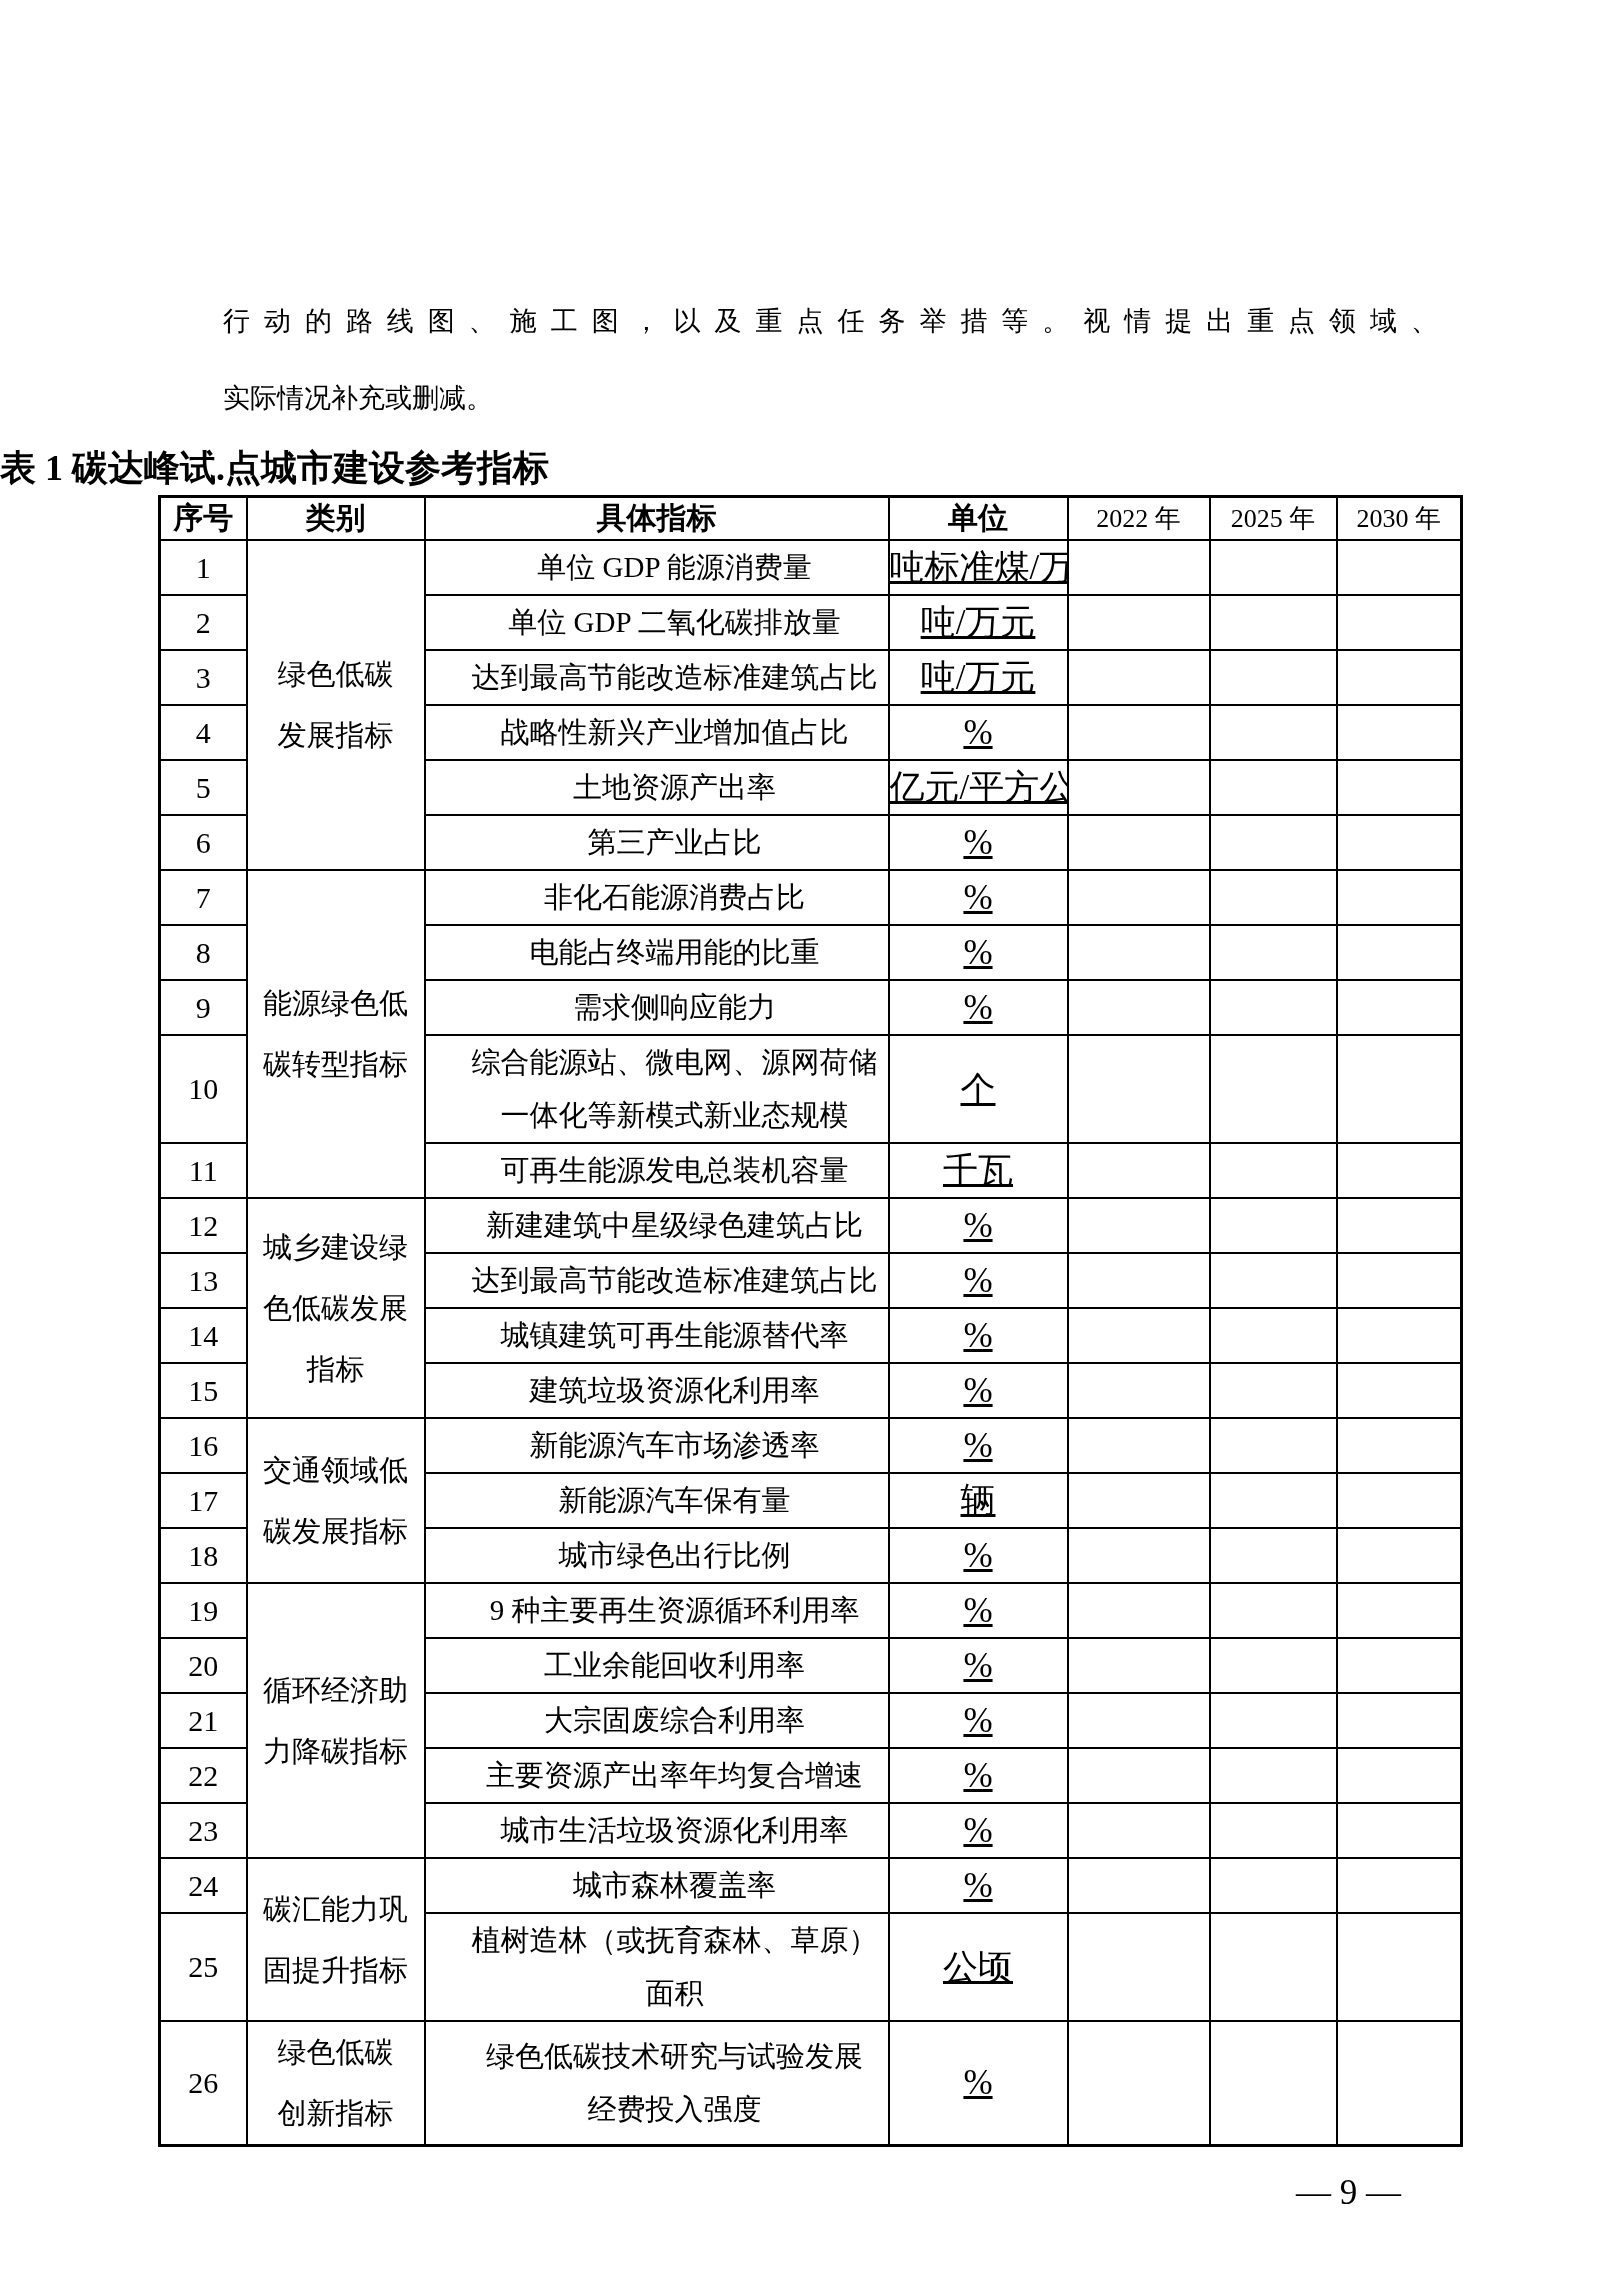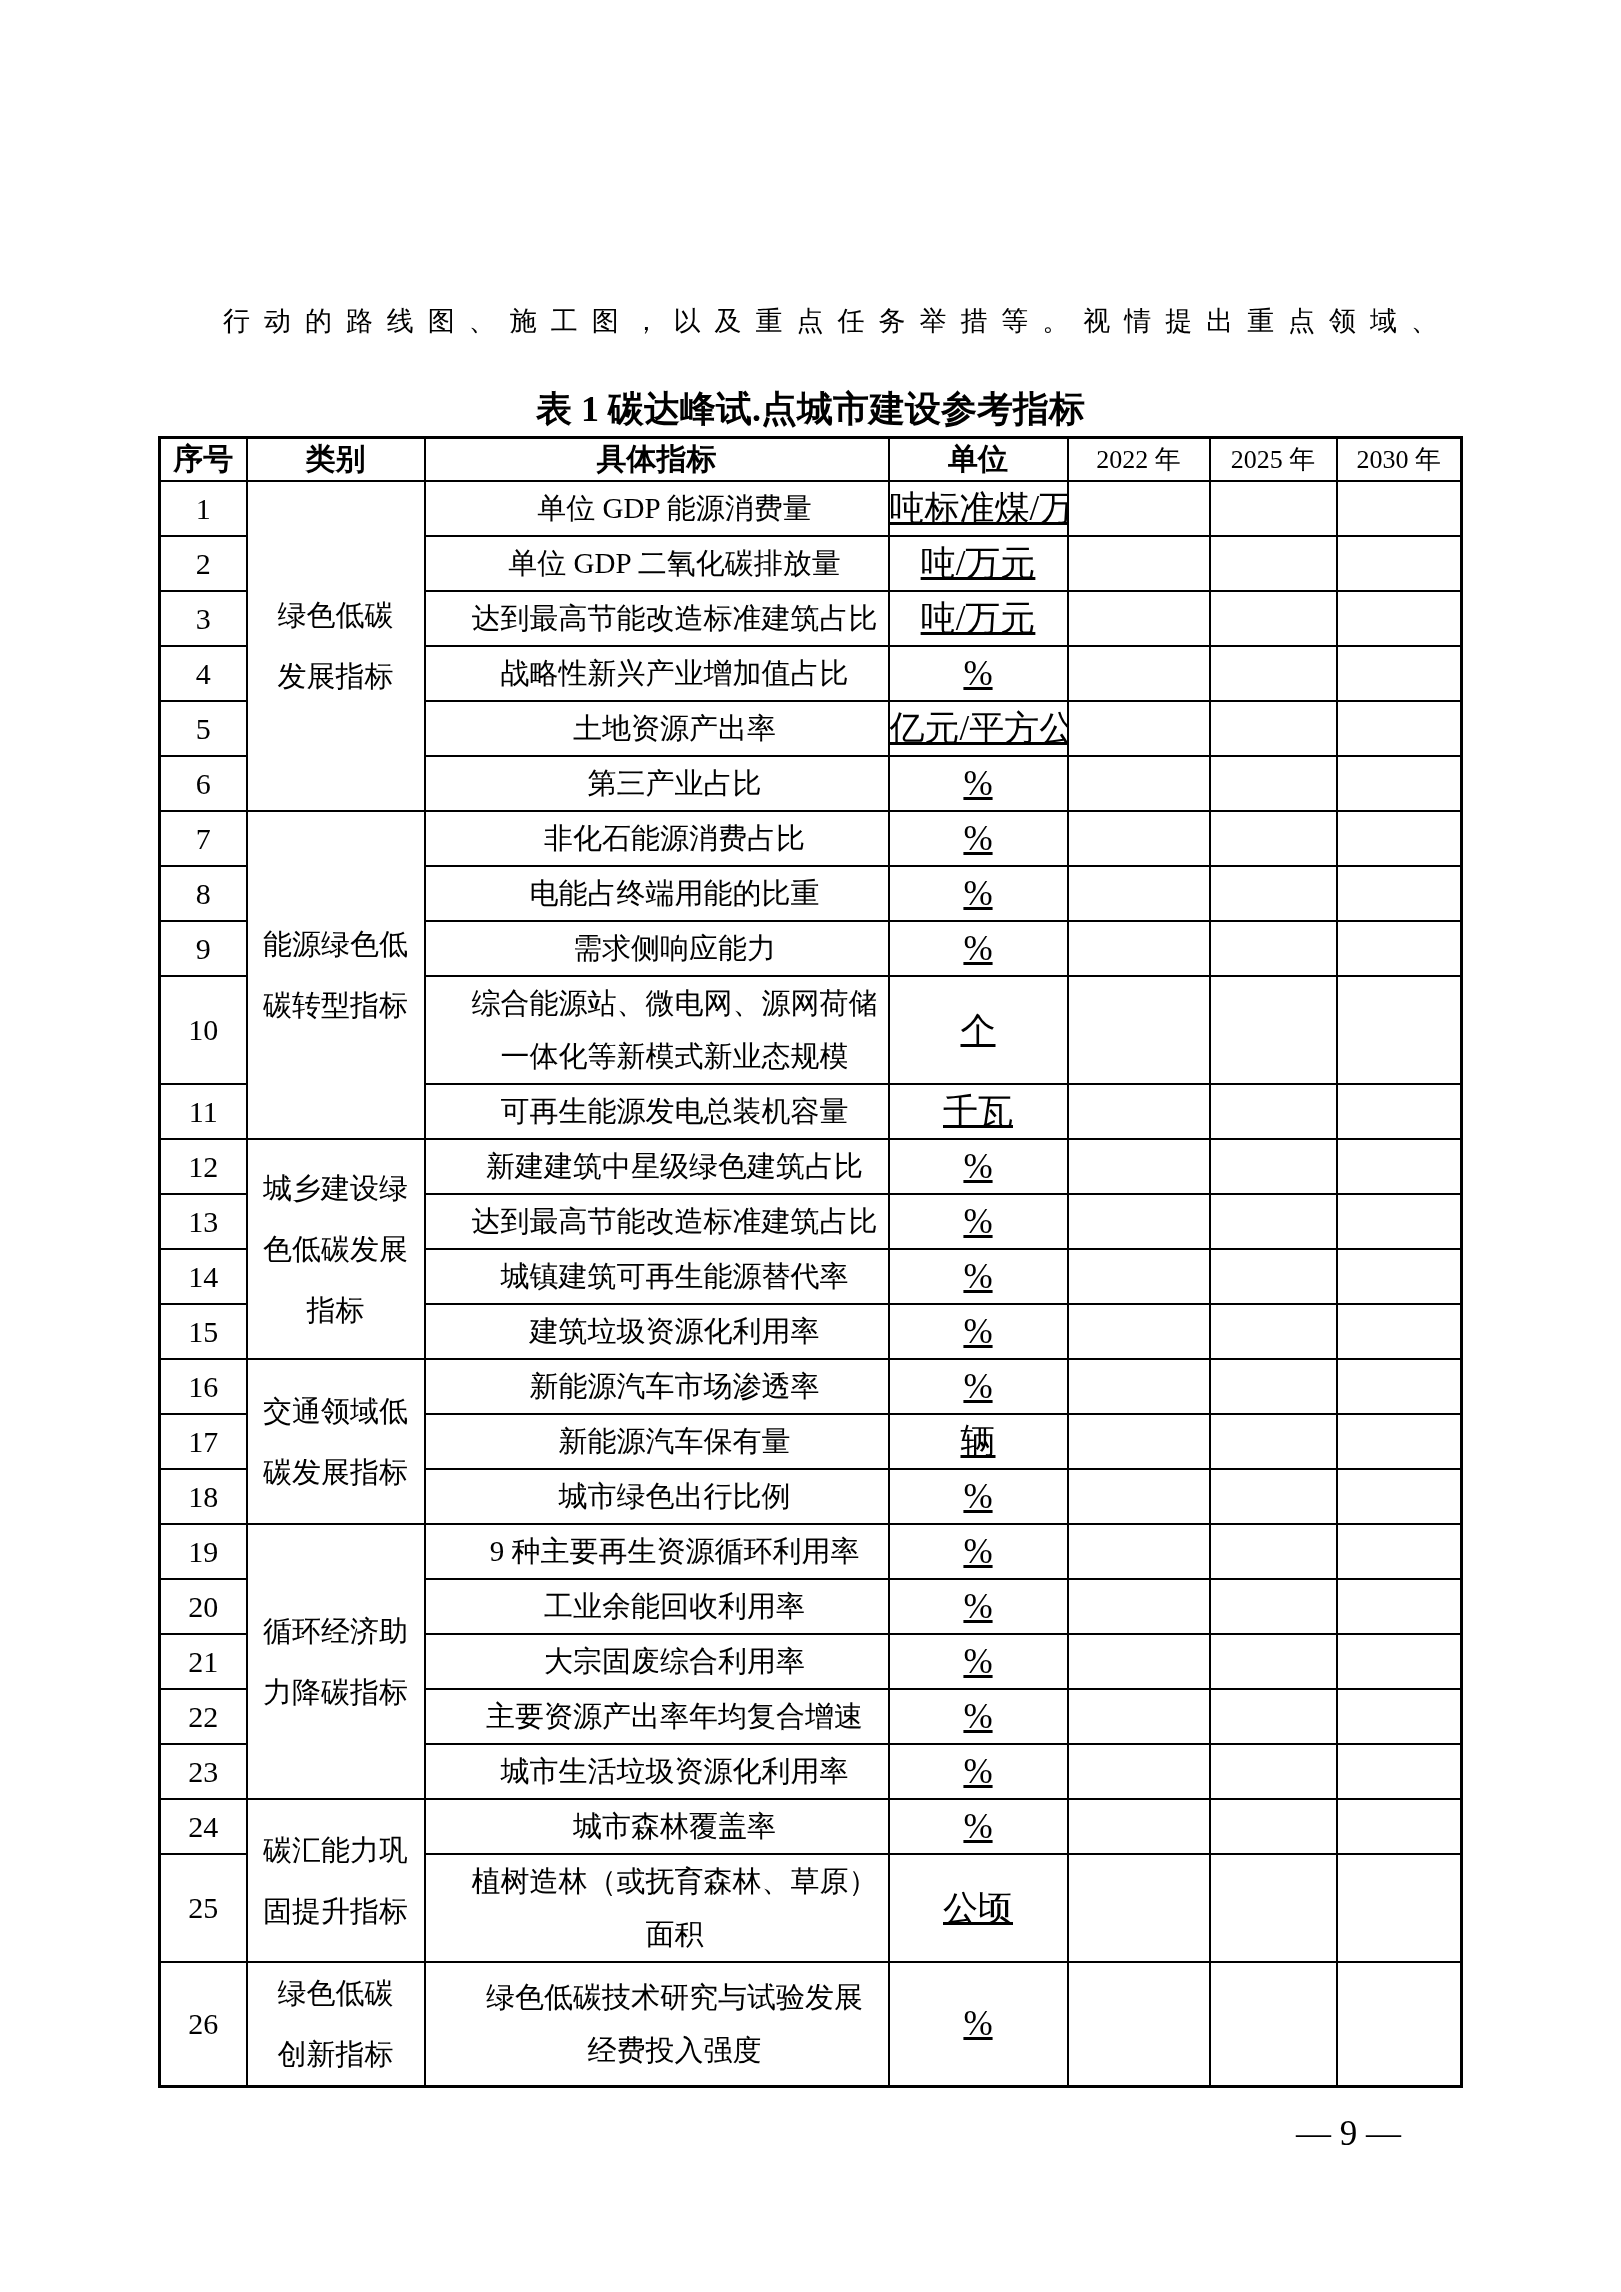--- a/index.html
+++ b/index.html
@@ -6,21 +6,21 @@
   body {
     width: 1621px; height: 2293px;
     background: #ffffff; color: #000000;
     font-family: "Liberation Serif", "DejaVu Serif", serif;
     overflow: hidden;
   }
   .para { margin: 283px 183px 0 223px; font-size: 27px; line-height: 77px; }
   .para .line { text-align: justify; text-align-last: justify; }
   .para .line.last { text-align: left; text-align-last: left; }
   .table-title {
-    margin-top: 24px; text-align: center;
+    margin-top: 6px; 
     font-size: 36px; font-weight: bold; line-height: 51px;
   }
   table.ref {
     border-collapse: collapse; table-layout: fixed;
     margin: 1px 0 0 158px; width: 1303px;
     border: 3.9px solid #000;
   }
   .ref th, .ref td {
     border: 2px solid #000; padding: 0;
     text-align: center; vertical-align: middle;
@@ -41,20 +41,21 @@
   .page-num {
     margin-top: 23.5px; text-align: right; padding-right: 220px;
     font-size: 35px; line-height: 43px;
   }
 </style>
 </head>
 <body>
 
 <div class="para">
   <div class="line">行动的路线图、施工图，以及重点任务举措等。视情提出重点领域、</div>
+  <div class="line last">实际情况补充或删减。</div>
 </div>
 
 <div class="table-title">表 1 碳达峰试.点城市建设参考指标</div>
 
 <table class="ref">
   <colgroup>
     <col style="width:87px">
       <col style="width:178px">
       <col style="width:464px">
     <col style="width:179px">

